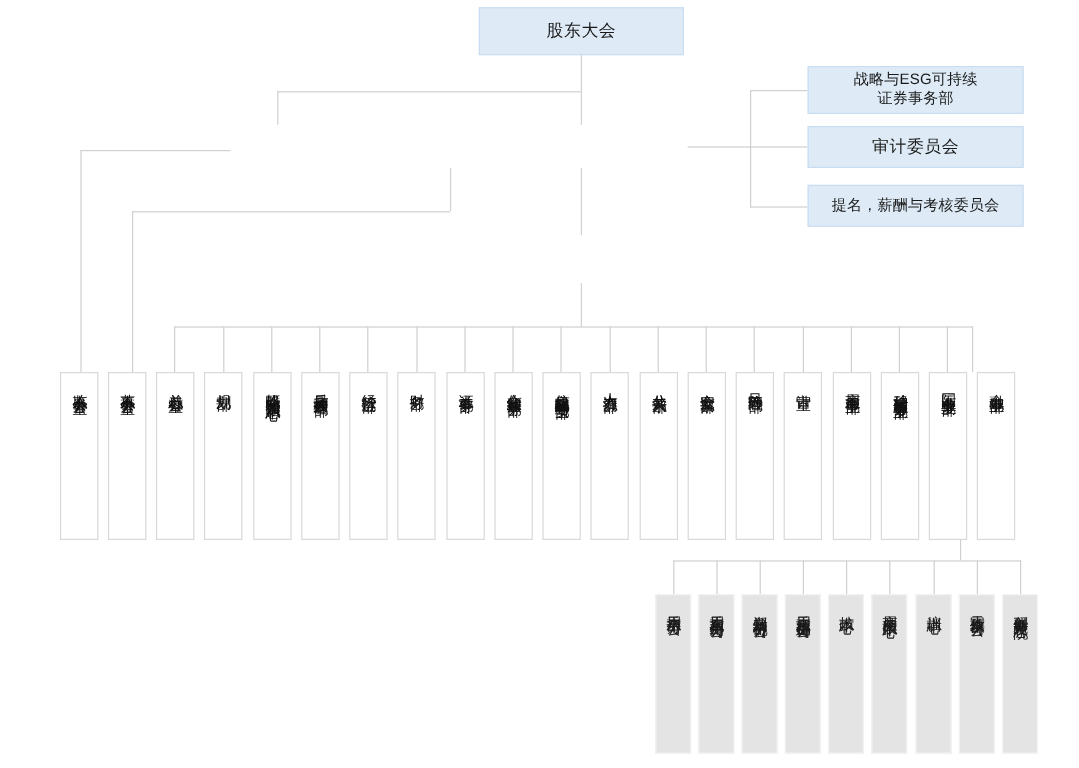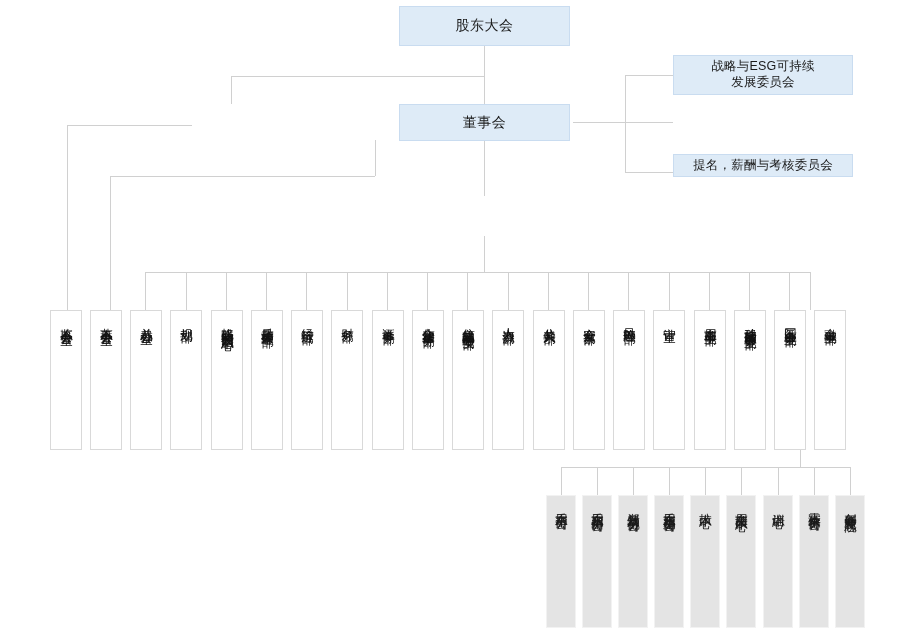--- a/index.html
+++ b/index.html
@@ -103,30 +103,30 @@
   <div class="ln lnh" style="left:145px; top:272px; width:665px;"></div>
 
   <div class="ln lnv" style="left:800px; top:450px; height:17px;"></div>
   <div class="ln lnh" style="left:561px; top:467px; width:290px;"></div>
 
   <div class="bbox" style="left:399px; top:6px; width:171px; height:40px;">
     <span>股东大会</span>
   </div>
 
 
-  <div class="bbox" style="left:399px; top:104px; width:171px; height:37px;">
-    <span>董事会</span>
-  </div>
 
 
   <div class="bbox small" style="left:673px; top:55px; width:180px; height:40px;">
     <span>战略与ESG可持续
-发展委员会</span>
-  </div>
-  <div class="bbox small" style="left:673px; top:154px; width:180px; height:23px;">
+证券事务部</span>
+  </div>
+  <div class="bbox" style="left:673px; top:105px; width:180px; height:35px;">
+    <span>审计委员会</span>
+  </div>
+  <div class="bbox small" style="left:673px; top:154px; width:180px; height:35px;">
     <span>提名，薪酬与考核委员会</span>
   </div>
 
   <div class="ln lnv" style="left:145px; top:272px; height:38px;"></div>
   <div class="ln lnv" style="left:186px; top:272px; height:38px;"></div>
   <div class="ln lnv" style="left:226px; top:272px; height:38px;"></div>
   <div class="ln lnv" style="left:266px; top:272px; height:38px;"></div>
   <div class="ln lnv" style="left:306px; top:272px; height:38px;"></div>
   <div class="ln lnv" style="left:347px; top:272px; height:38px;"></div>
   <div class="ln lnv" style="left:387px; top:272px; height:38px;"></div>

